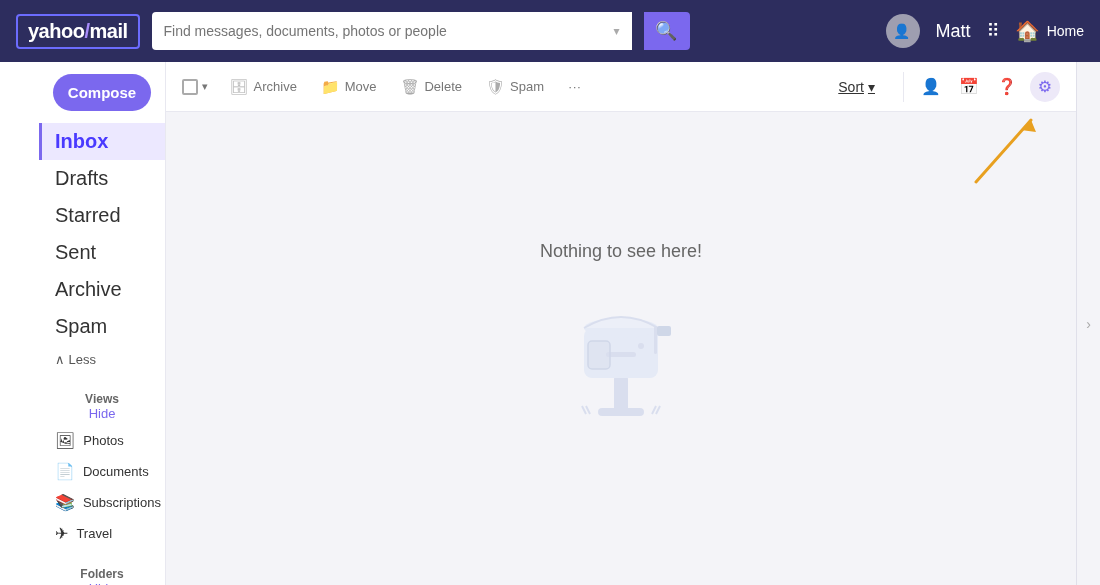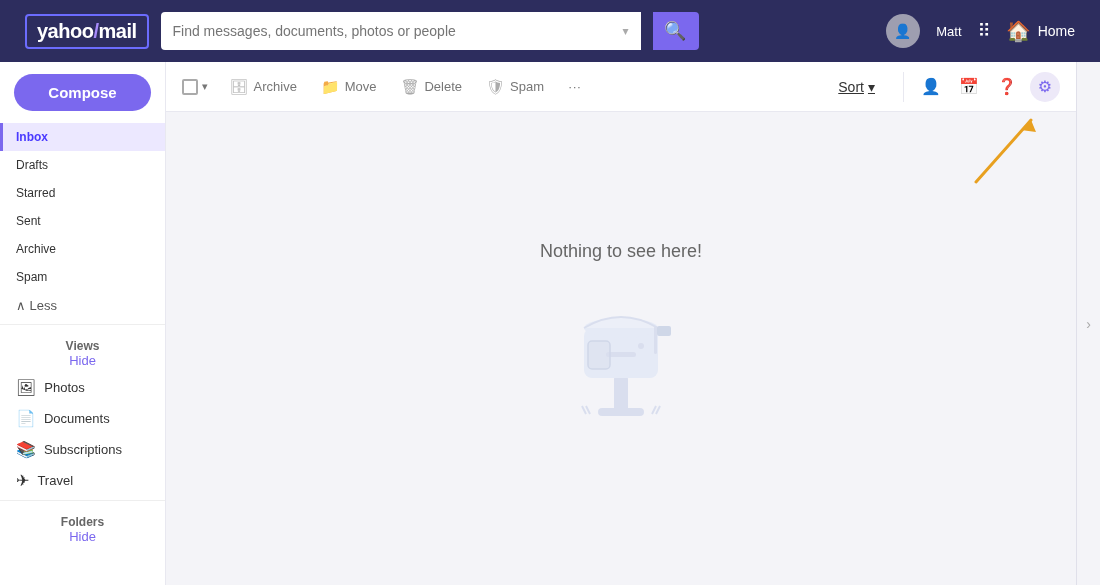--- a/index.html
+++ b/index.html
@@ -4,21 +4,21 @@
   <style>
     * { box-sizing: border-box; margin: 0; padding: 0; }
     body { font-family: -apple-system, BlinkMacSystemFont, 'Segoe UI', Arial, sans-serif; background: #f0f0f8; width: 1100px; height: 585px; overflow: hidden; }
 
     
     .header {
       background: #2d2d5e;
       height: 62px;
       display: flex;
       align-items: center;
-      padding: 0 25px;
+      padding: 0 16px;
       gap: 12px;
     }
     .logo-box {
       background: transparent;
       border: 2px solid #6c6cff;
       border-radius: 4px;
       padding: 4px 10px;
       color: white;
       font-size: 20px;
       font-weight: bold;
@@ -73,21 +73,21 @@
       width: 34px;
       height: 34px;
       border-radius: 50%;
       background: #9e9eb0;
       display: flex;
       align-items: center;
       justify-content: center;
       color: white;
       font-size: 14px;
     }
-    .user-name { color: white; font-size: 13px; }
+    .user-name { color: white; font-size: 18px; }
     .apps-icon { color: white; font-size: 18px; cursor: pointer; }
     .home-btn {
       display: flex;
       align-items: center;
       gap: 6px;
       color: white;
       font-size: 14px;
       cursor: pointer;
     }
     .home-btn .house-icon { font-size: 20px; color: #a78bfa; }
@@ -99,36 +99,37 @@
     }
 
     
     .sidebar {
       width: 166px;
       background: white;
       display: flex;
       flex-direction: column;
       border-right: 1px solid #e8e8f0;
       overflow-y: auto;
+      padding-left: 39px;
     }
     .compose-btn {
       margin: 12px 14px;
       background: #7b68ee;
       color: white;
       border: none;
       border-radius: 20px;
       padding: 10px 0;
       font-size: 15px;
       font-weight: 600;
       cursor: pointer;
       text-align: center;
     }
     .nav-item {
       padding: 7px 16px;
-      font-size: 12px;
+      font-size: 20px;
       color: #333;
       cursor: pointer;
       display: flex;
       align-items: center;
       gap: 8px;
       border-radius: 0;
     }
     .nav-item.active {
       background: #ece8ff;
       color: #4a3aff;

